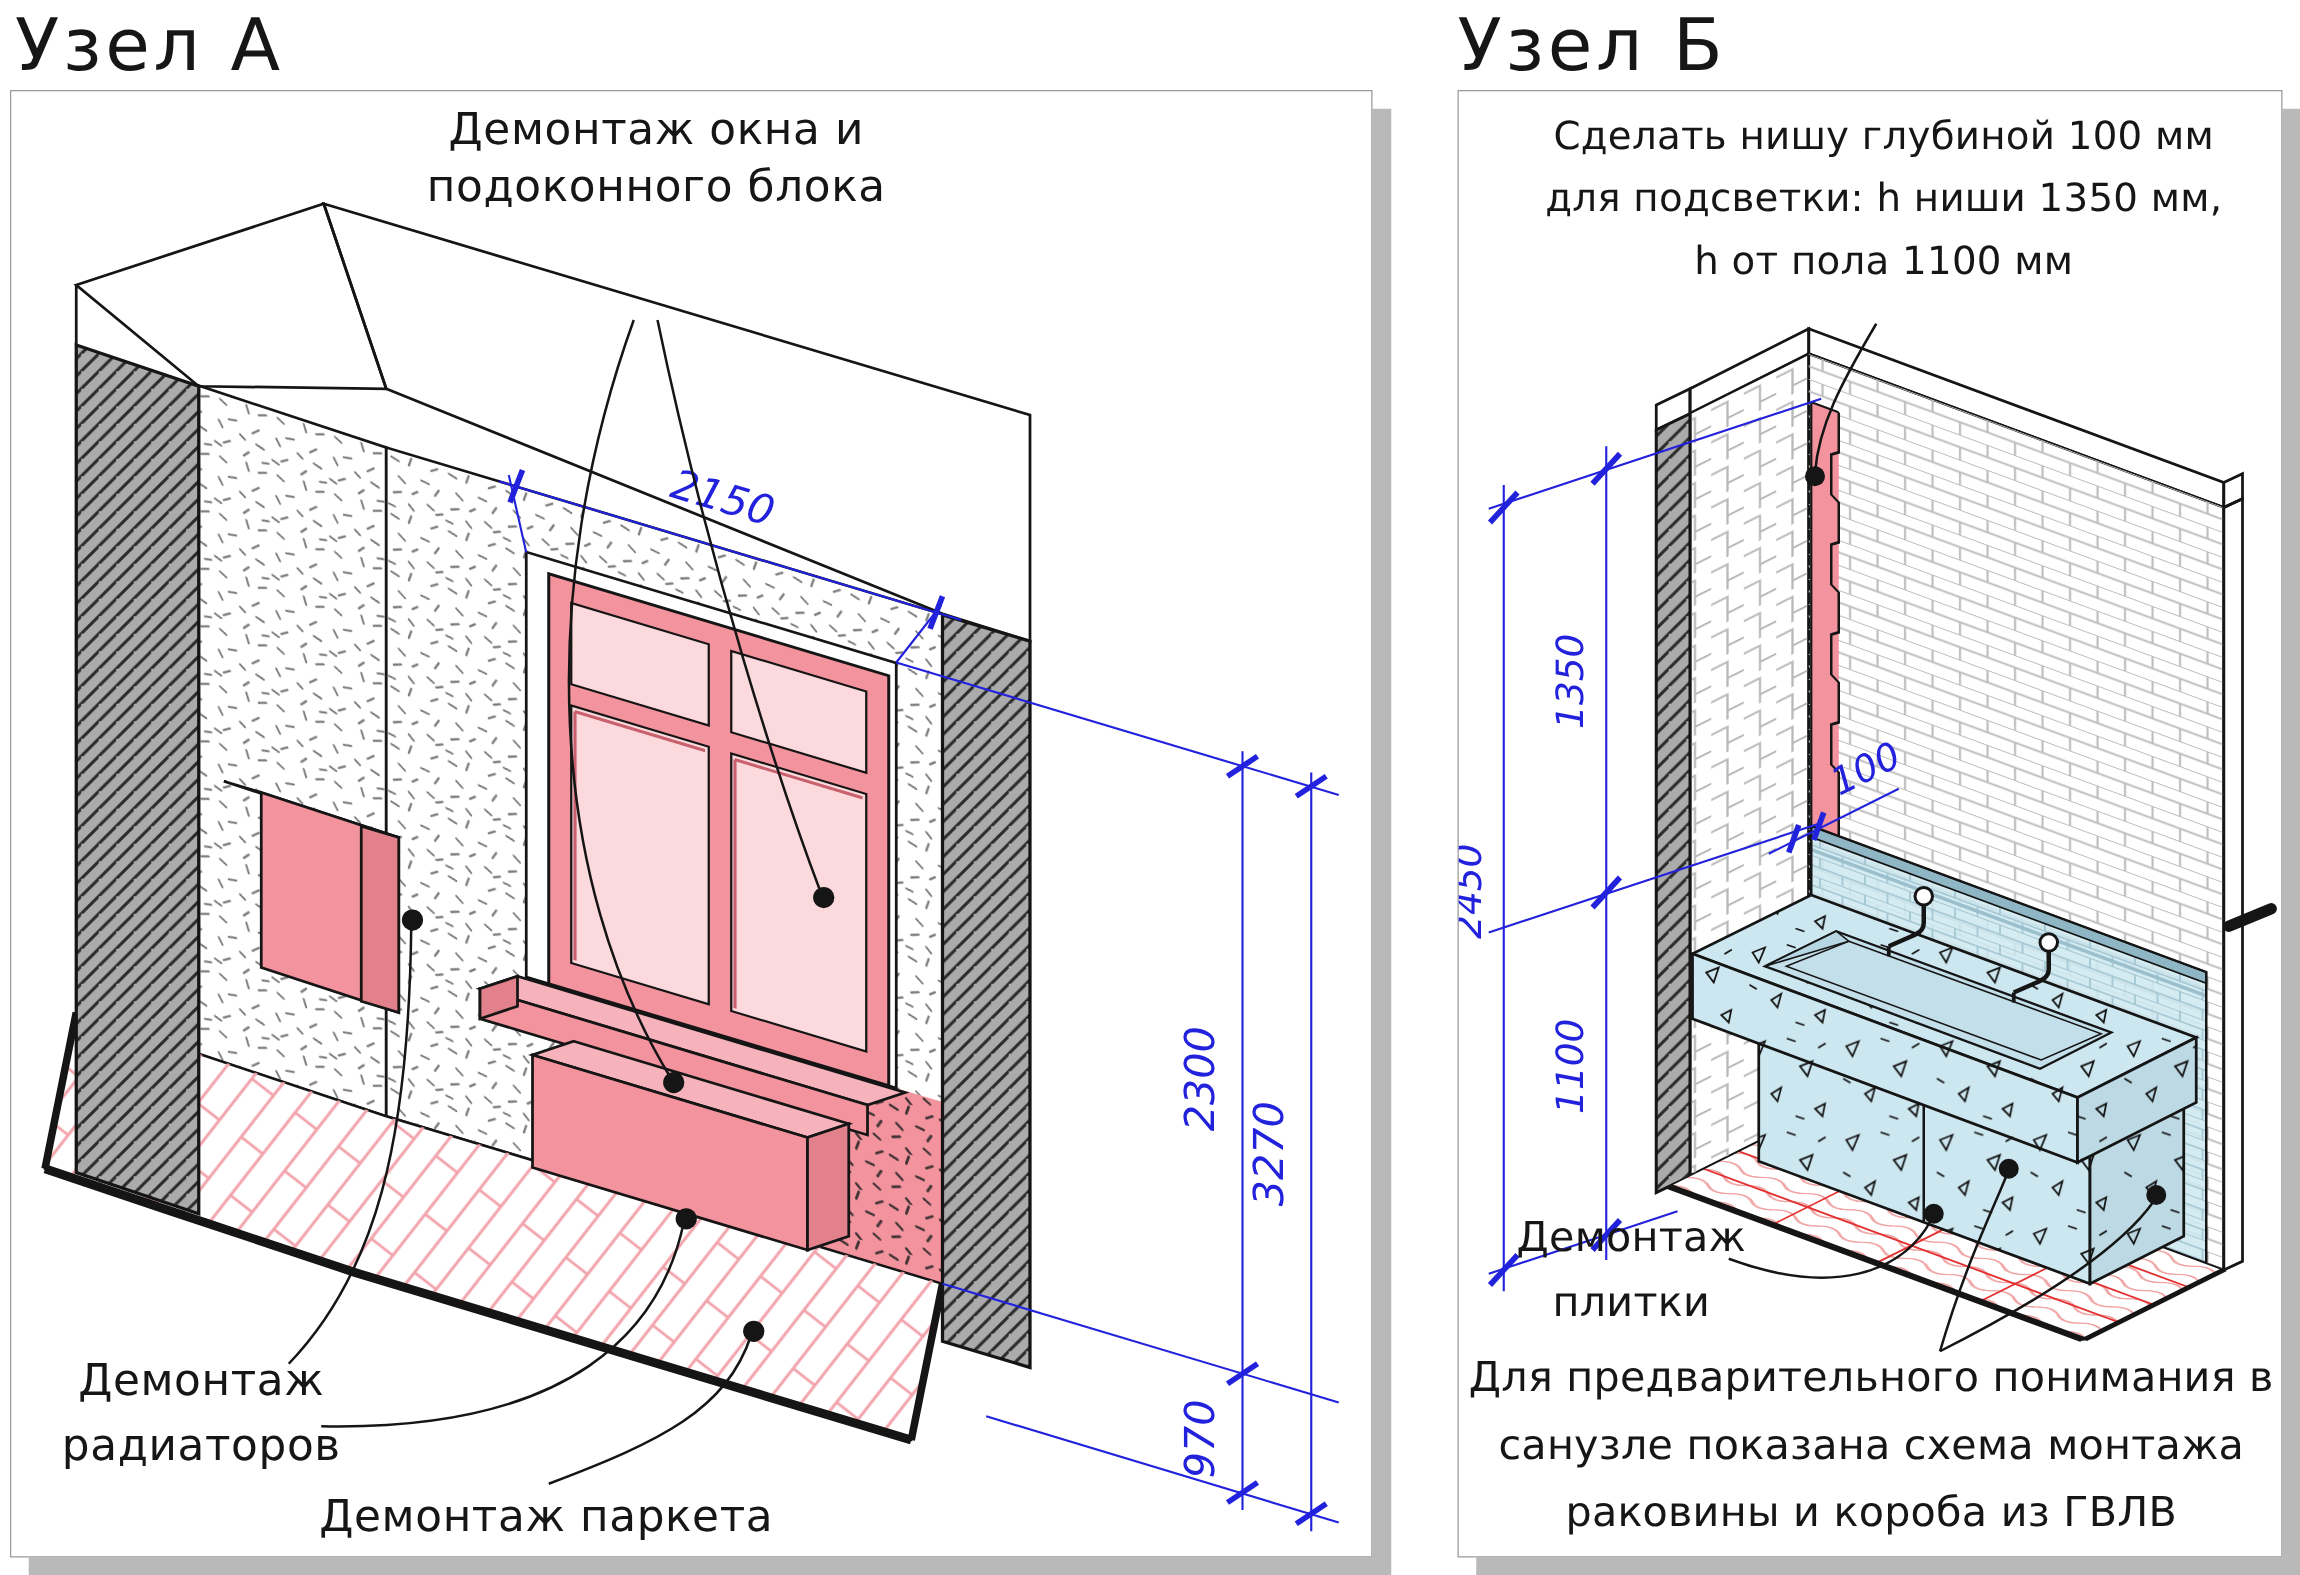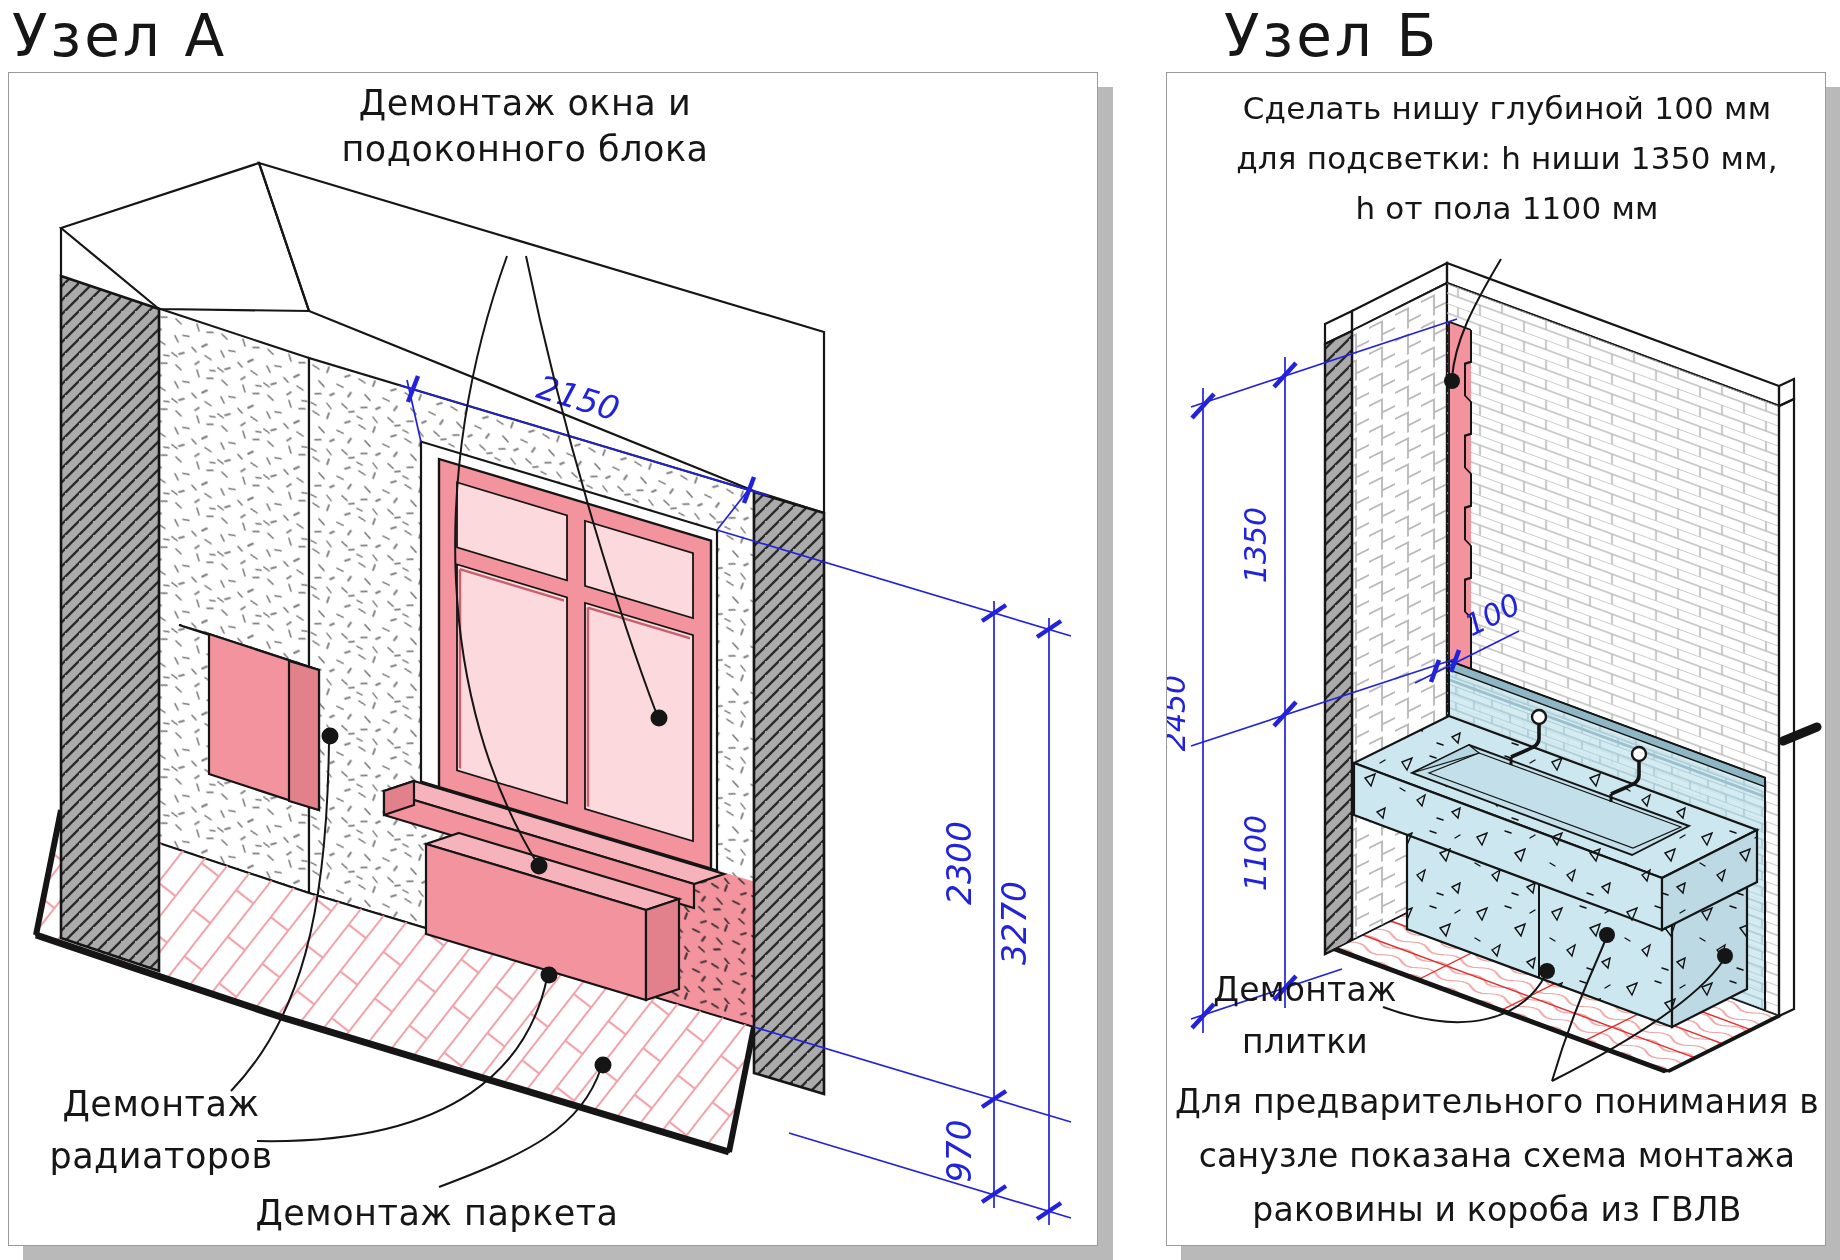--- a/index.html
+++ b/index.html
@@ -1,21 +1,21 @@
 <!DOCTYPE html>
 <html><head>
 <meta charset="utf-8">
 <style>
   html,body{margin:0;padding:0;background:#ffffff;}
   body{width:1840px;height:1260px;position:relative;overflow:hidden;
        font-family:"DejaVu Sans",sans-serif;color:#111;}
   .panel-title{position:absolute;top:2px;font-size:58px;font-weight:400;
        letter-spacing:3px;color:#161616;}
   #title-a{left:12px;}
-  #title-b{left:1224px;}
+  #title-b{left:1166px;}
   .panel{position:absolute;top:72px;background:#fff;border:1.5px solid #9a9a9a;
        box-shadow:15px 15px 0 #b9b9b9;}
   #panel-a{left:8px;width:1088px;height:1172px;}
   #panel-b{left:1166px;width:658px;height:1172px;}
   svg{display:block;}
   text{font-family:"DejaVu Sans",sans-serif;fill:#161616;}
   .lbl{font-size:35px;letter-spacing:.5px;}
   .lbl-b{font-size:31px;letter-spacing:.2px;}
   .lbl-b2{font-size:33px;letter-spacing:.2px;}
   .dim{font-style:italic;fill:#2222dd;font-size:33px;}

